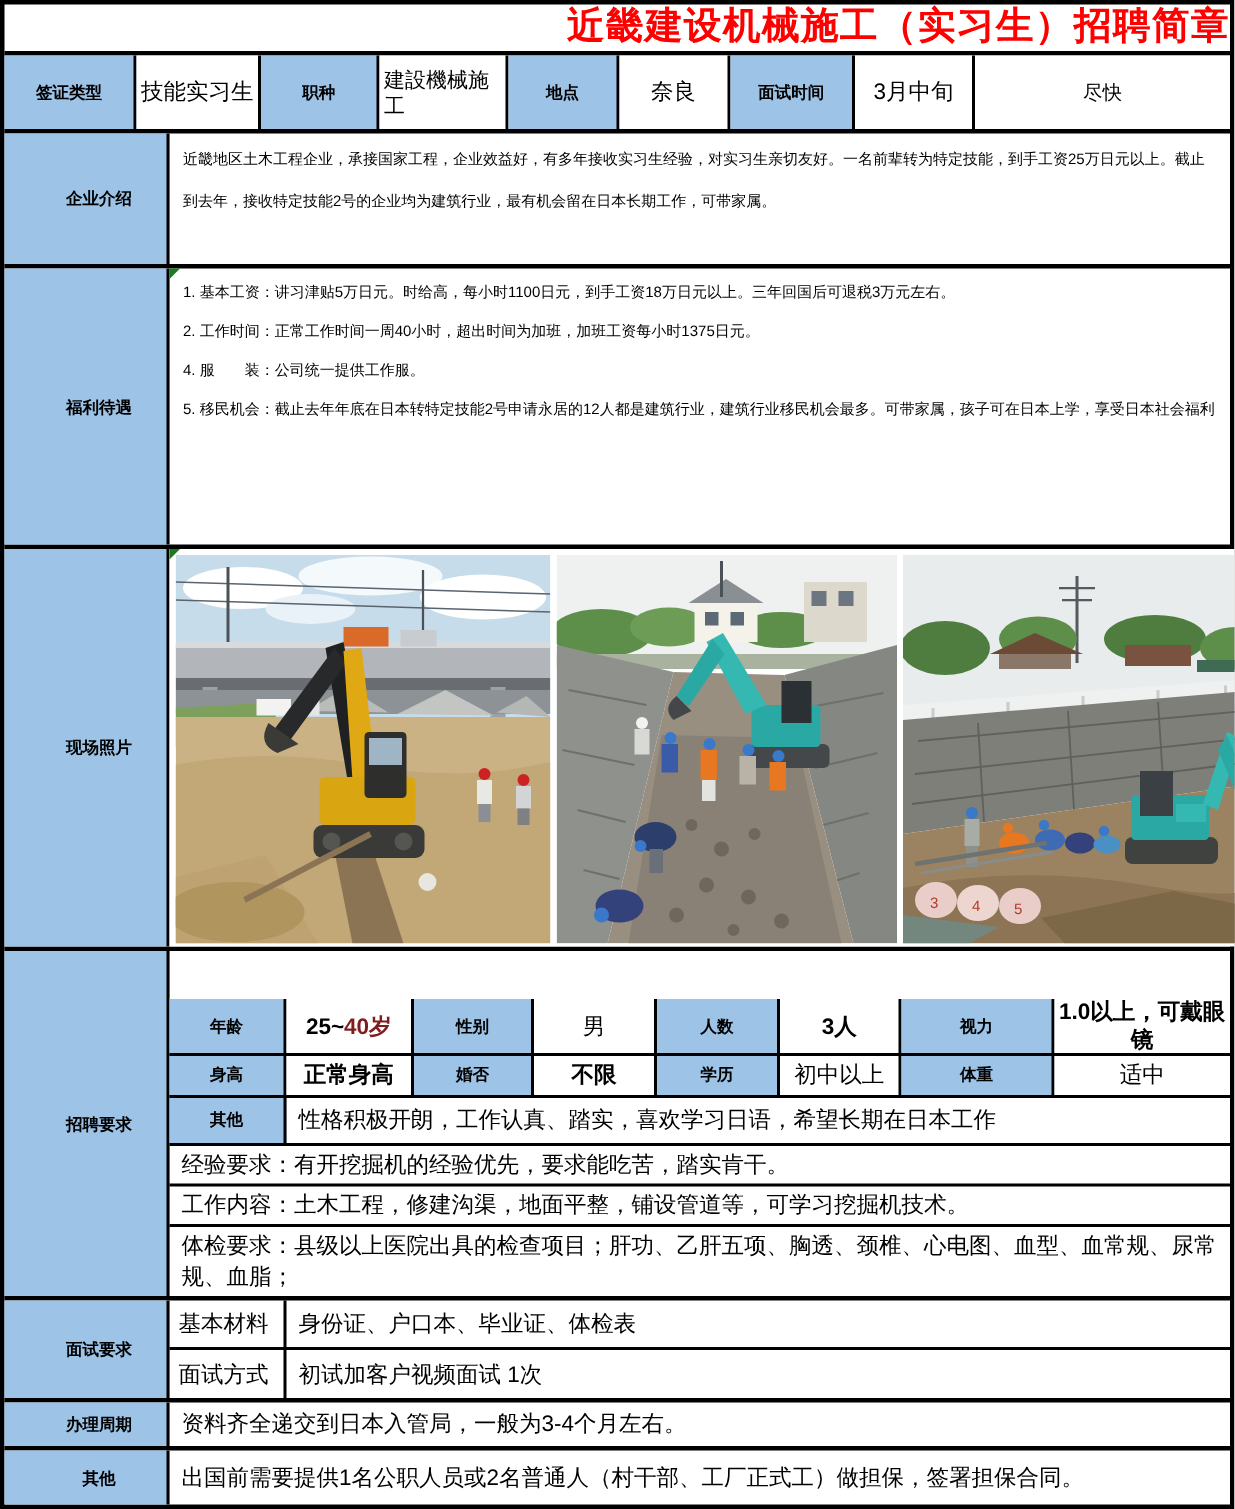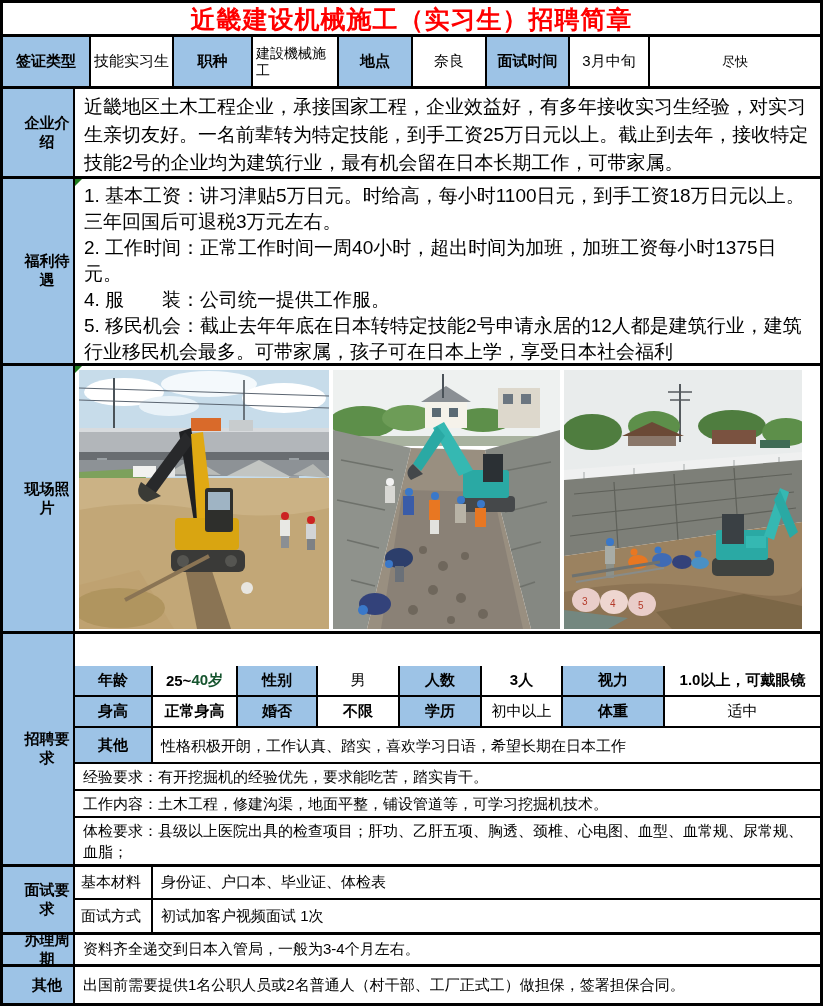--- a/index.html
+++ b/index.html
@@ -19,52 +19,52 @@
   .r-intro    { height: 90px; }
   .r-benefits { height: 187px; }
   .r-photos   { height: 268px; }
   .r-req      { height: 233px; }
   .r-interview{ height: 68px; }
   .r-process  { height: 32px; }
   .r-other    { height: 36px; }
 
   .r-title { align-items: center; justify-content: center; }
   .title-text {
-    width: 100%; text-align: center;
+    width: 100%; text-align: right;
     font-size: 25px; font-weight: bold; color: #ff0000;
     letter-spacing: 1px; line-height: 30px;
-    font-family: Liberation Sans, sans-serif;
+    font-family: Liberation Mono, monospace;
   }
 
   .hc { 
     background: #9dc3e6;
     display: flex; align-items: center; justify-content: center;
-    font-weight: bold; font-size: 15px;
+    font-weight: bold; font-size: 11px;
     border-right: 2px solid #000;
     text-align: center;
   }
   .vc { 
     background: #fff;
     display: flex; align-items: center; justify-content: center;
     font-size: 15px;
     border-right: 2px solid #000;
     text-align: center;
   }
   .last { border-right: none !important; }
 
   
   .w-c1{width:88px}.w-c2{width:83px}.w-c3{width:79px}.w-c4{width:86px}
   .w-c5{width:74px}.w-c6{width:74px}.w-c7{width:83px}.w-c8{width:80px}
   .w-c9{width:82px}.w-c10{flex:1}
   .cell-jobtype { justify-content: flex-start; text-align: left; font-size: 14px; line-height: 17px; padding: 2px 3px; }
   .cell-asap { font-size: 13px; }
 
-  .side { width: 72px; border-right: 2px solid #000; flex: none; padding-left: 18px; }
-
-  .textcell { flex: 1; position: relative; padding: 4px 9px; font-size: 19px; line-height: 28px; }
+  .side { width: 110px; border-right: 2px solid #000; flex: none; padding-left: 18px; }
+
+  .textcell { flex: 1; position: relative; padding: 4px 9px; font-size: 10px; line-height: 28px; }
   .benefits-text { line-height: 26px; padding-top: 4px; }
   .benefit-line { white-space: pre-wrap; }
 
   .excel-flag {
     position: absolute; top: 0; left: 0; width: 0; height: 0;
     border-top: 7px solid #1e7a1e; border-right: 7px solid transparent;
   }
 
   
   .photos-area { flex: 1; display: flex; gap: 4px; padding: 4px 2px 3px 4px; position: relative; background:#fff; }
@@ -73,21 +73,21 @@
 
   
   .req-body { flex: 1; display: flex; flex-direction: column; margin-top: 32px; }
   .req-row { display: flex; border-bottom: 2px solid #000; }
   .req-row:last-child { border-bottom: none; }
   .rr-a { height: 38px; } .rr-b { height: 38px; } .rr-other { height: 44px; }
   .rr-line1 { height: 32px; } .rr-line2 { height: 32px; } .rr-line3 { flex: 1; }
   .g-l1{width:78px}.g-v1{width:85px}.g-l2{width:80px}.g-v2{width:82px}
   .g-l3{width:82px}.g-v3{width:81px}.g-l4{width:102px}.g-v4{flex:1}
   .req-longline { flex: 1; display: flex; align-items: center; padding: 2px 8px; font-size: 15px; line-height: 21px; }
-  .red { color: #14532d; font-weight: bold; }
+  .red { color: #7f1d1d; font-weight: bold; }
   .agecell span { font-weight: bold; }
 
   
   .int-body { flex: 1; display: flex; flex-direction: column; }
   .int-row { display: flex; border-bottom: 2px solid #000; }
   .int-row:last-child { border-bottom: none; }
   .ir-a { height: 33px; } .ir-b { flex: 1; }
   .int-label { width: 78px; border-right: 2px solid #000; display: flex; align-items: center; padding-left: 6px; font-size: 15px; flex: none; }
   .int-value { flex: 1; display: flex; align-items: center; padding-left: 8px; font-size: 15px; }
 

